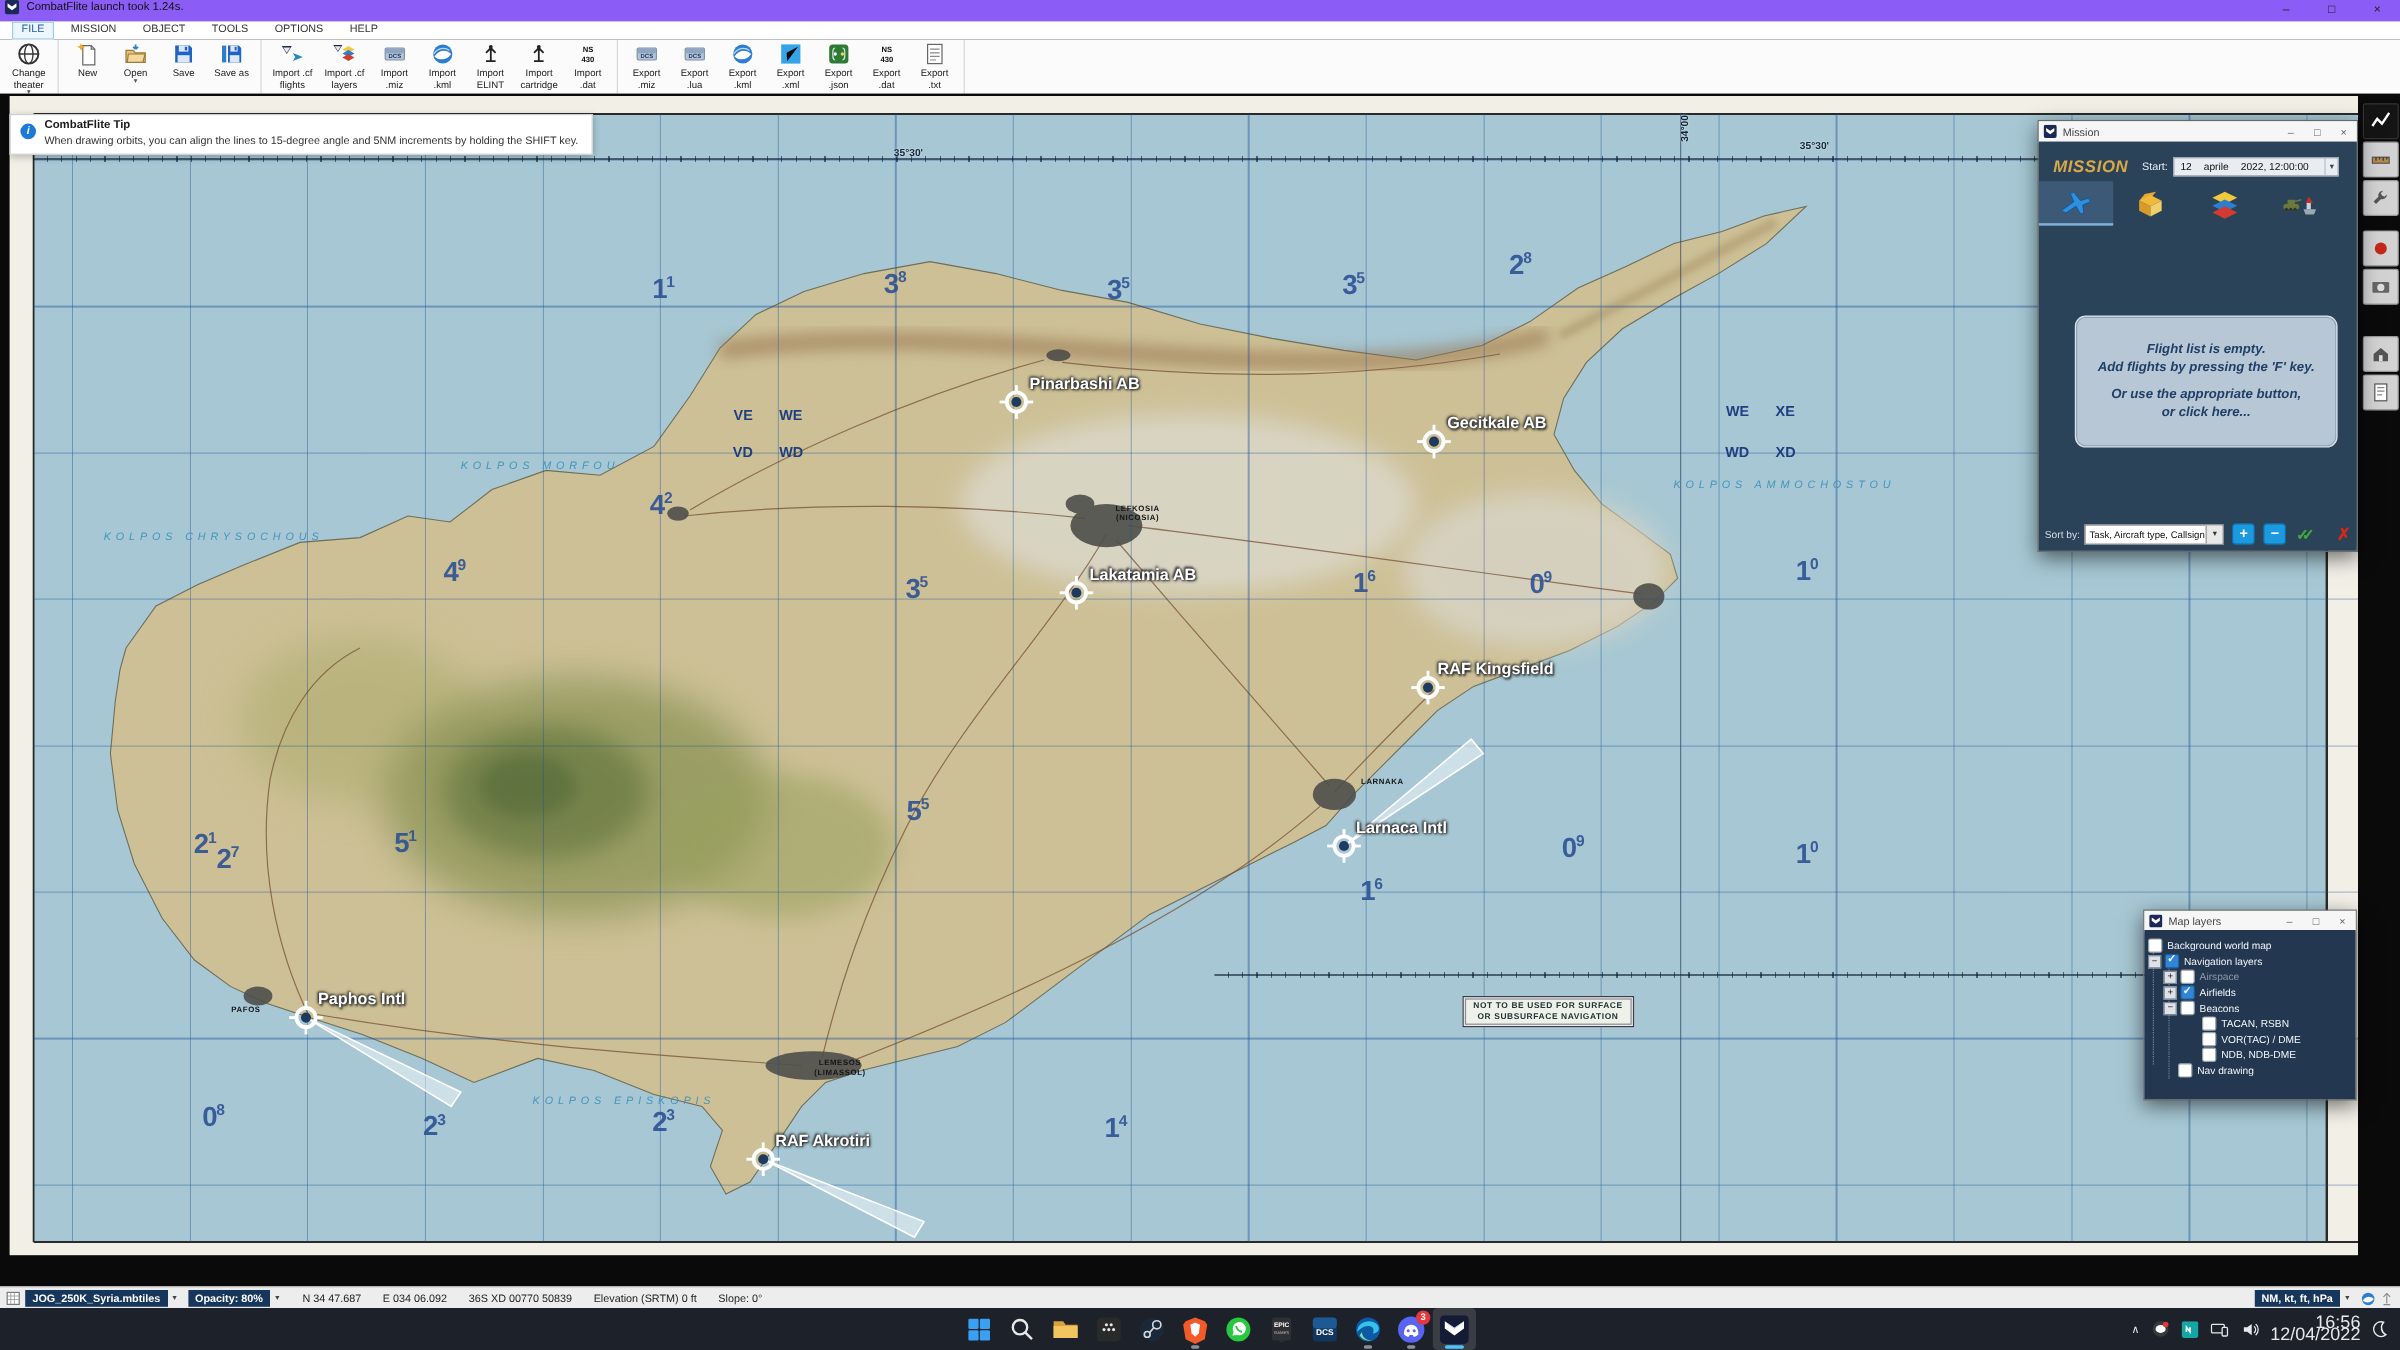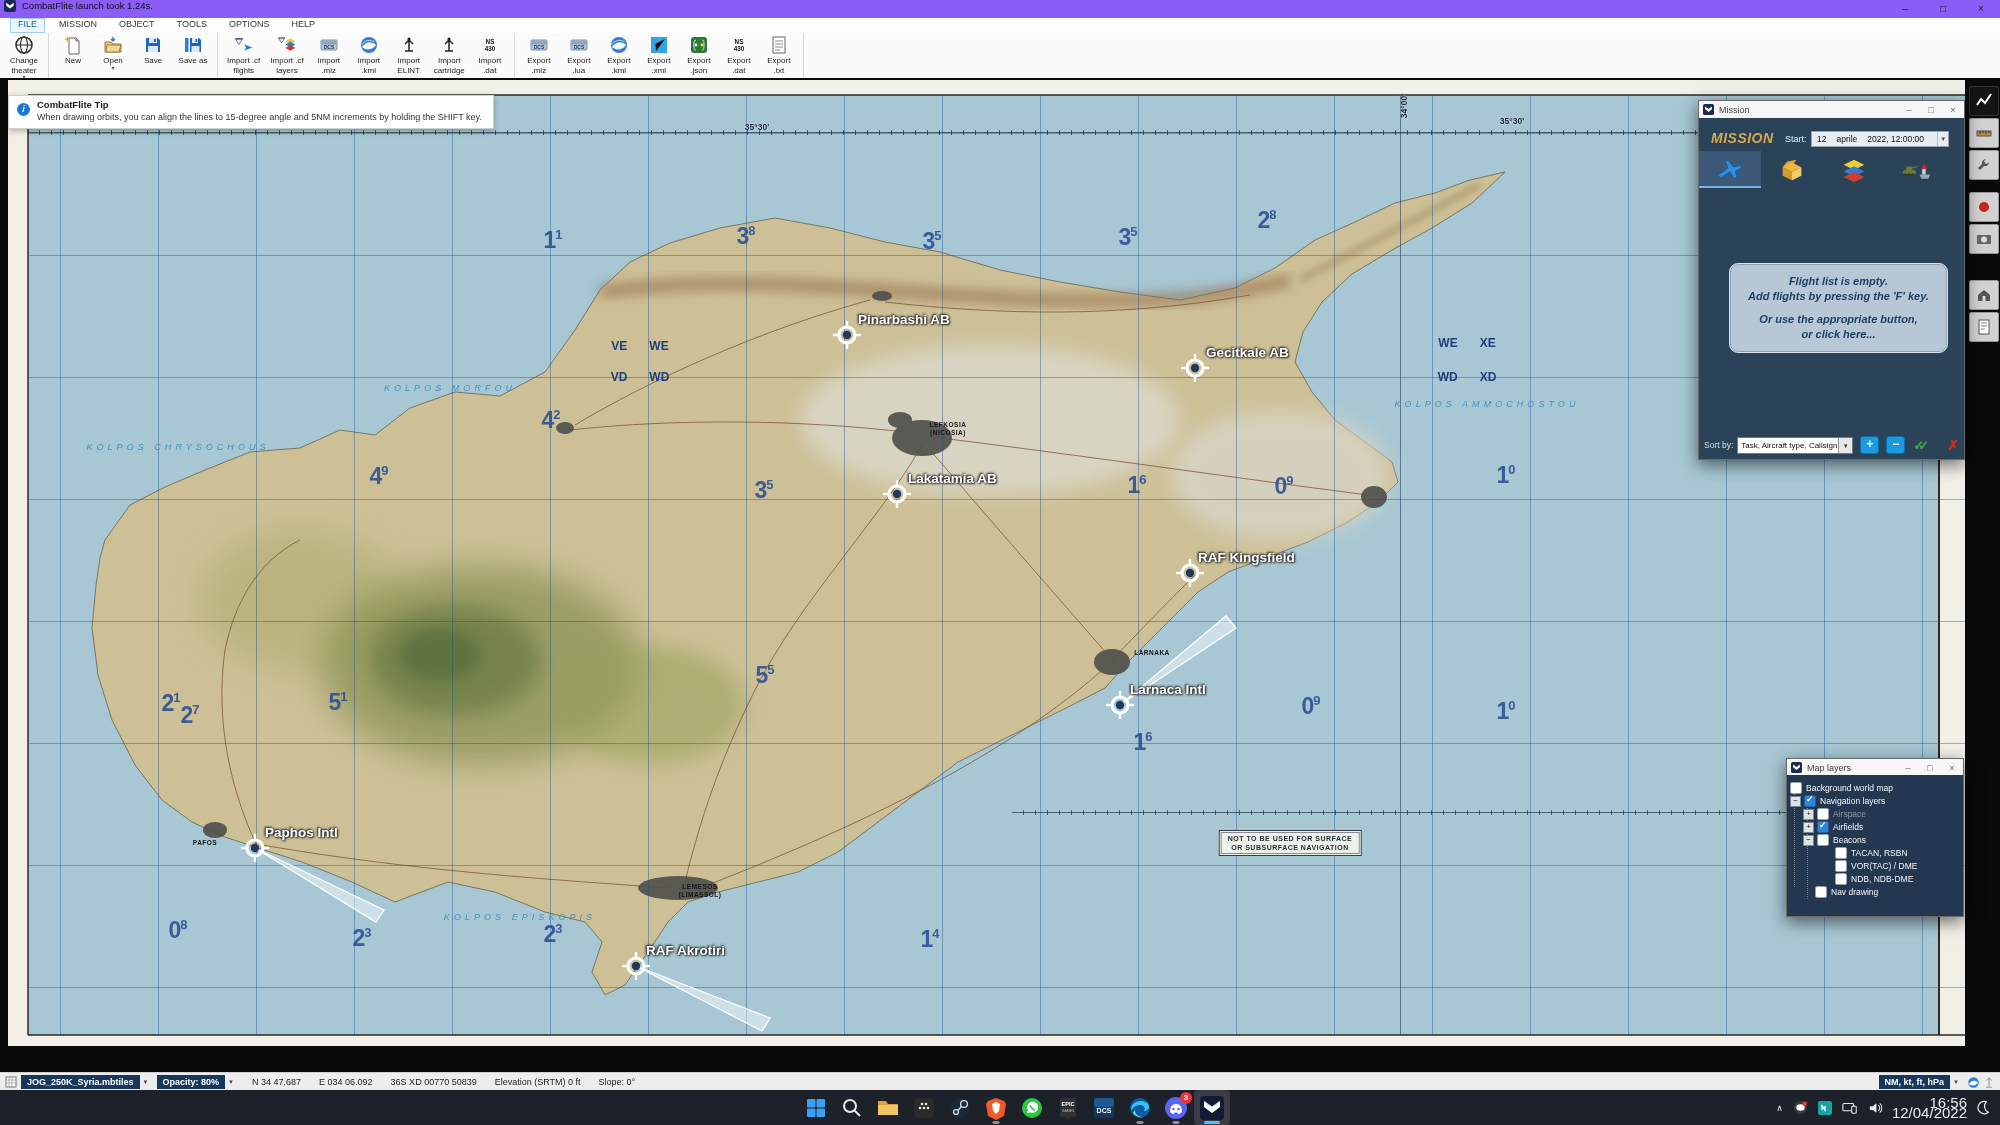--- a/index.html
+++ b/index.html
@@ -66,21 +66,21 @@
   .mp-body{position:absolute;left:0;top:17px;right:0;bottom:0;background:#2b4358}
   .mp-tab-label{position:absolute;left:12px;top:12px;font-size:14px;font-weight:bold;font-style:italic;color:#d9a849;letter-spacing:.5px}
   .mp-start-label{position:absolute;left:86px;top:16px;font-size:9px;color:#e6edf4}
   .mp-date{position:absolute;left:112px;top:13px;width:138px;height:16px;background:#e9edf2;border:1px solid #9aa4ae;display:flex;align-items:center;font-size:8.5px;color:#111;padding-left:5px;box-sizing:border-box}
   .mp-date .dsp{margin-right:10px;white-space:nowrap}
   .mp-date .cal{margin-left:auto;display:flex;align-items:center;border-left:1px solid #b6bec6;padding:0 3px;height:100%;font-size:7px;color:#345}
   .mp-tabs{position:absolute;left:0;top:33px;width:100%;height:37px;display:flex}
   .mp-tab{width:62px;display:flex;align-items:center;justify-content:center}
   .mp-tab.active{background:#3c5a77;border-bottom:2px solid #7fb2dd}
   .mp-tab svg{width:30px;height:26px}
-  .mp-msg{position:absolute;left:30px;top:145px;width:205px;background:#b7c7d6;border:1px solid #d9e3ec;border-radius:9px;padding:10px 6px;box-shadow:inset 0 0 0 1px #8fa3b5}
+  .mp-msg{position:absolute;left:30px;top:145px;width:205px;background:#b7c7d6;border:1px solid #d9e3ec;border-radius:9px;padding:20px 6px;box-shadow:inset 0 0 0 1px #8fa3b5}
   .mp-msg div{font-size:11px;font-weight:bold;font-style:italic;color:#1f3f66;text-align:center;line-height:15px;min-height:8px}
   .mp-footer{position:absolute;left:0;bottom:4px;width:100%;height:20px;display:flex;align-items:center}
   .mp-sort-label{font-size:8.5px;color:#d6dee6;margin:0 4px 0 5px}
   .mp-select{width:114px;height:15px;background:#fff;border:1px solid #777;display:flex;align-items:center;font-size:8px;color:#111}
   .mp-select .sv{padding-left:3px;flex:1;white-space:nowrap;overflow:hidden}
   .mp-select .sd{width:13px;height:100%;background:#e8e8e8;border-left:1px solid #999;text-align:center;font-size:7px;line-height:15px;color:#333}
   .mp-plus,.mp-minus{width:17px;height:16px;border-radius:3px;background:#1c9ae0;border:1px solid #0f6da6;color:#fff;font-weight:bold;font-size:12px;line-height:14px;text-align:center;margin-left:7px}
   .mp-check{margin-left:8px;color:#3dae3d;font-size:13px;font-weight:bold;letter-spacing:-6px;width:24px}
   .mp-x{margin-left:10px;color:#d42818;font-size:14px;font-weight:bold}
   

